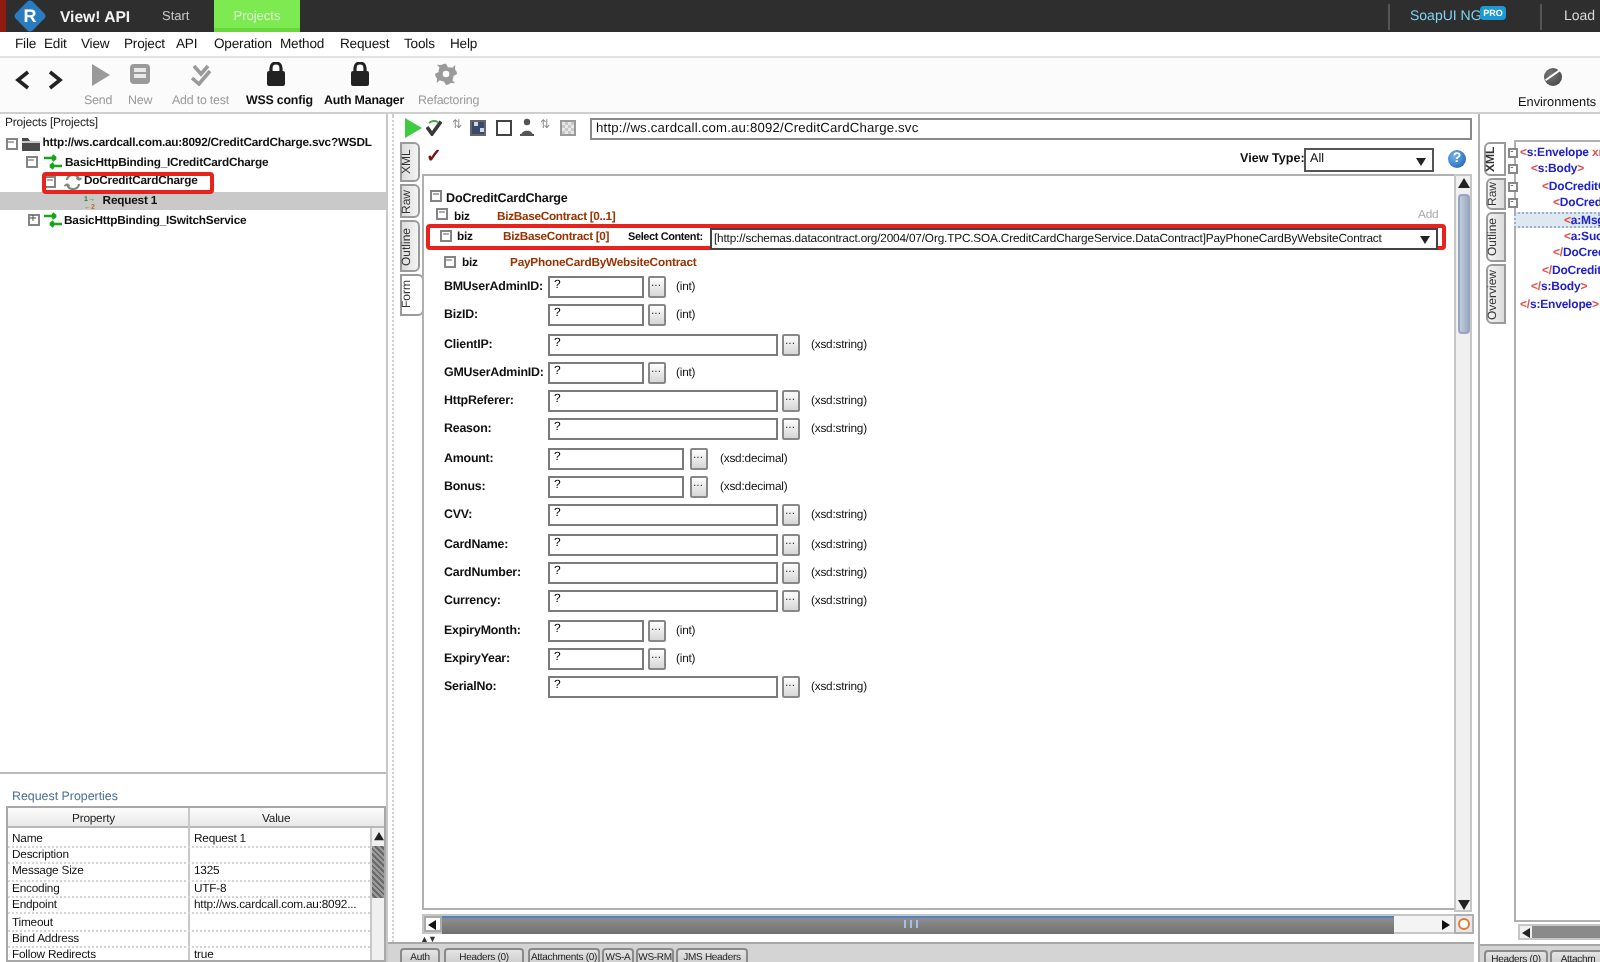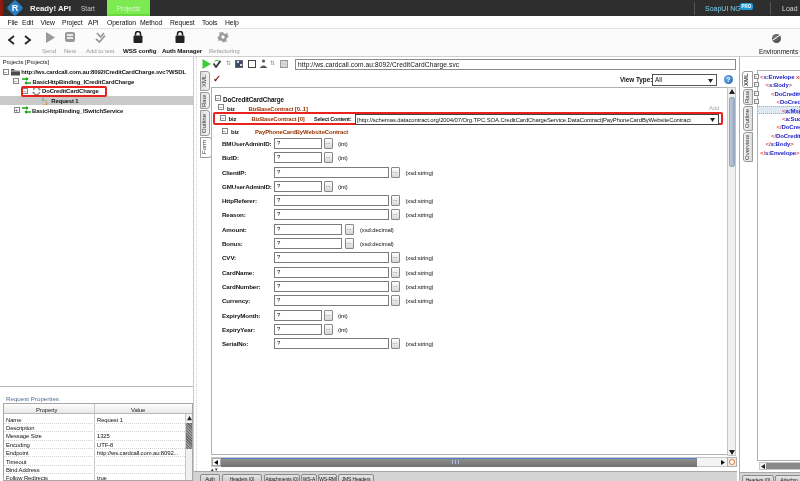--- a/index.html
+++ b/index.html
@@ -15,21 +15,21 @@
 .vtabR{writing-mode:vertical-rl;transform:rotate(180deg);font-size:6px;color:#333;text-align:center;border:1px solid #9a9a9a;background:linear-gradient(90deg,#dcdcdc,#f4f4f4);border-radius:0 3px 3px 0}
 .redbox{border:2px solid #e8221c;border-radius:2px}
 .btab{height:11px;border:1px solid #8a8a8a;background:linear-gradient(#e4e4e4,#c6c6c6);font-size:5px;line-height:9px;color:#222;padding:0;border-radius:2px 2px 0 0;text-align:center;letter-spacing:-0.15px;overflow:hidden}
 </style></head><body>
 <div id="pg">
 
 <div class="ab" style="left:0;top:0;width:800px;height:16px;background:#2e2e2e"></div>
 <div class="ab" style="left:0;top:0;width:3px;height:16px;background:#8f1a10"></div>
 <div class="ab" style="left:9px;top:2px;width:12px;height:12px;background:#2a7cc0;transform:rotate(45deg);border-radius:2px"></div>
 <div class="ab b" style="left:9px;top:2px;width:12px;height:12px;color:#fff;font-size:9px;line-height:12px;text-align:center">R</div>
-<div class="ab b" style="left:30px;top:4px;color:#f2f2f2;font-size:7.8px;line-height:9px">Ready! API</div>
+<div class="ab b" style="left:30px;top:4px;color:#f2f2f2;font-size:7.8px;line-height:9px">View! API</div>
 <div class="ab" style="left:81px;top:5px;color:#c9c9c9;font-size:6.5px;line-height:8px">Start</div>
 <div class="ab" style="left:107px;top:0;width:43px;height:16px;background:#7dea52;border-bottom:2px solid #68d83e"></div>
 <div class="ab" style="left:107px;top:5px;width:43px;text-align:center;color:#ddf5d2;font-size:6.5px;line-height:8px">Projects</div>
 <div class="ab" style="left:694px;top:2px;width:1px;height:13px;background:#555"></div>
 <div class="ab" style="left:770px;top:2px;width:1px;height:13px;background:#555"></div>
 <div class="ab" style="left:705px;top:5px;color:#7fd4f2;font-size:7px;line-height:8px">SoapUI NG</div>
 <div class="ab" style="left:740px;top:3px;width:13px;height:7px;background:#1d9ad6;border-radius:2px;color:#fff;font-size:4.5px;line-height:7px;text-align:center;font-weight:bold">PRO</div>
 <div class="ab" style="left:782px;top:5px;color:#d8d8d8;font-size:7px;line-height:8px">Load</div>
 
 <div class="ab" style="left:0;top:16px;width:800px;height:13px;background:#fff;border-bottom:1px solid #e2e2e2"></div>

